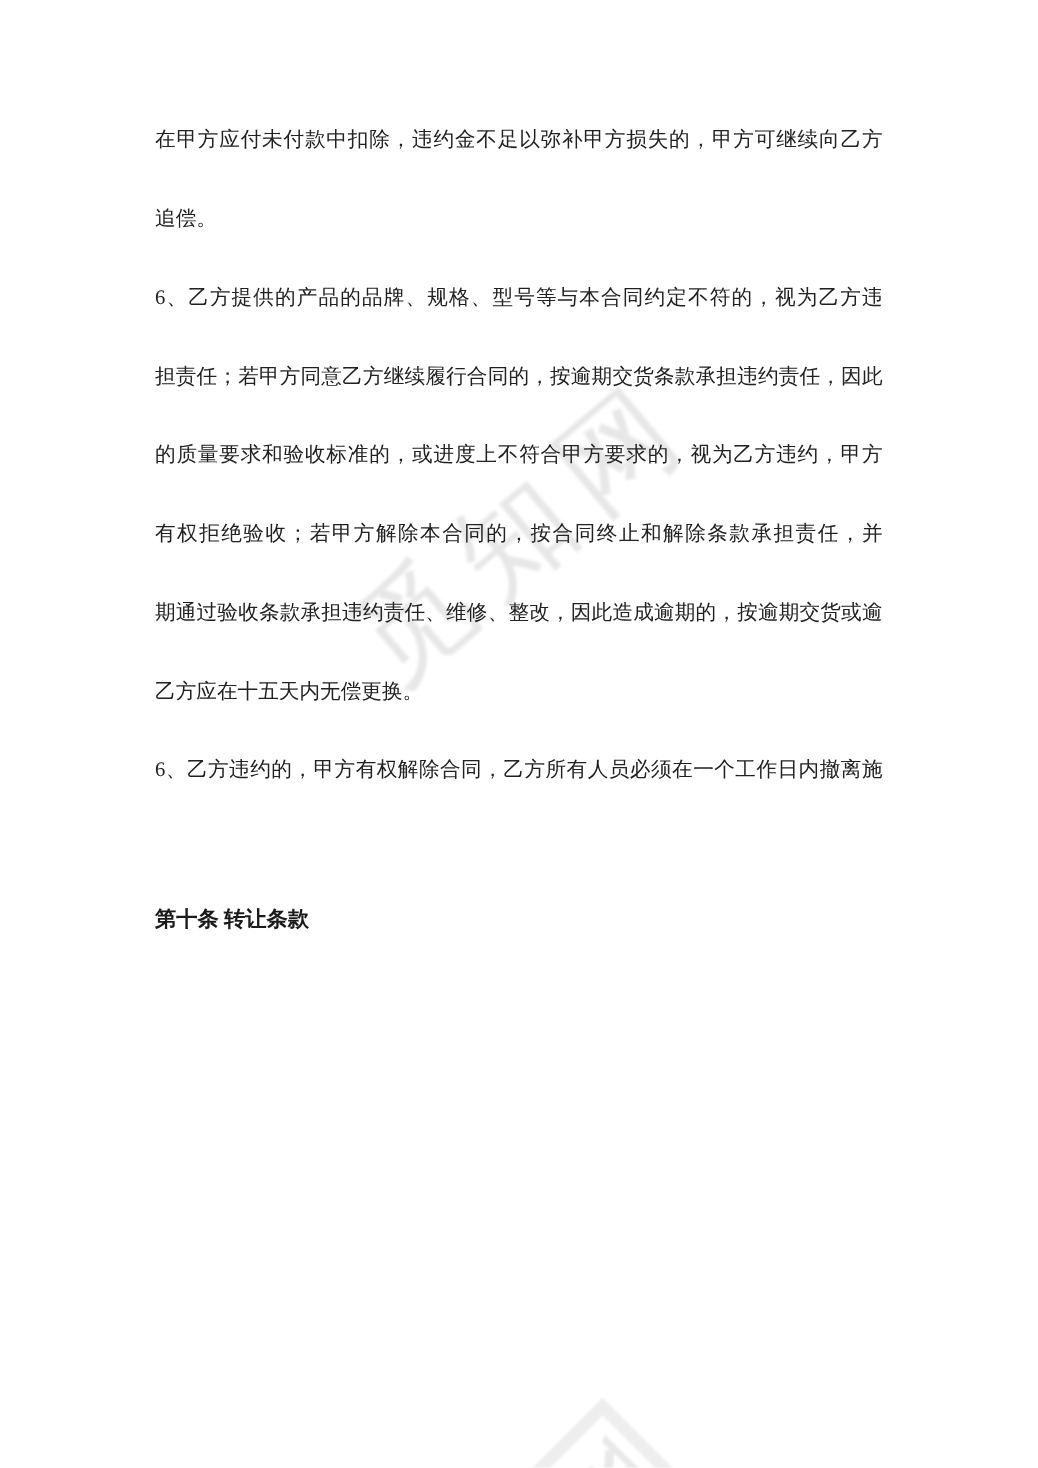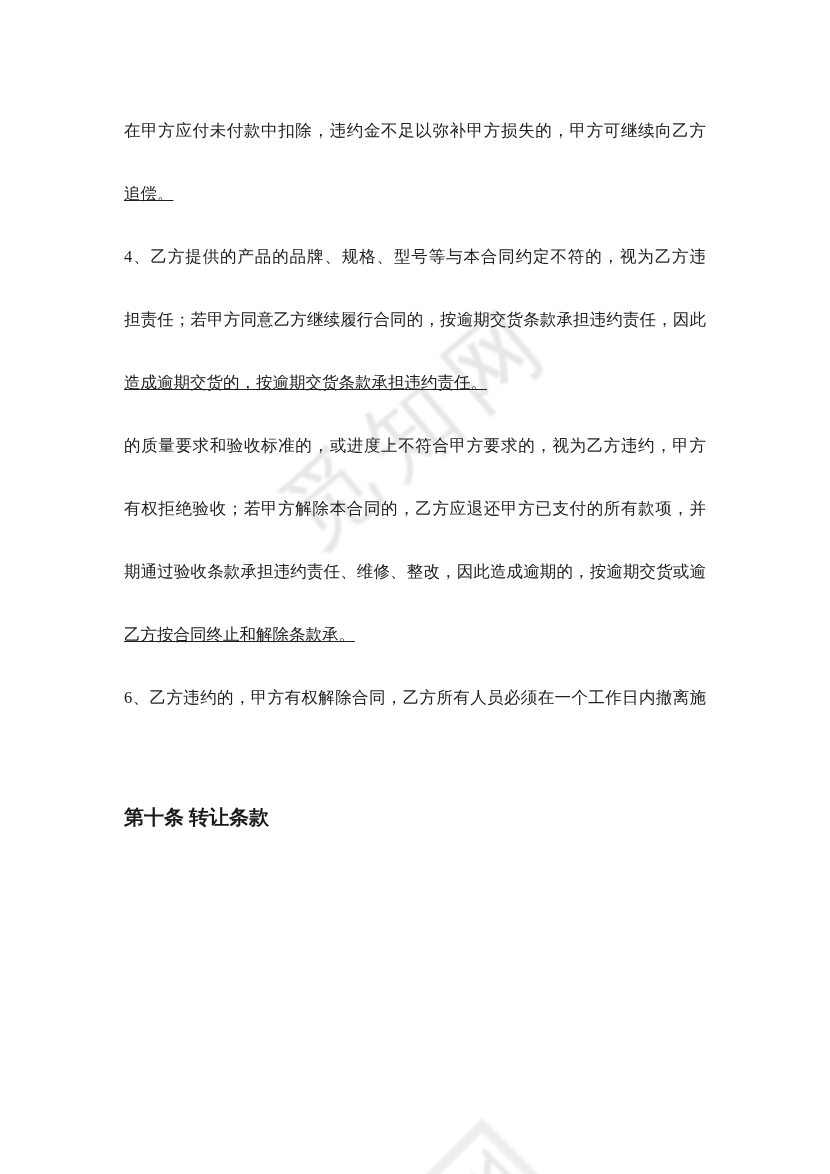--- a/index.html
+++ b/index.html
@@ -51,71 +51,69 @@
     z-index: 1;
   }
   .wm-diamond .wm-glyph {
     font-size: 92px;
     line-height: 1;
   }
   
   .doc {
     position: absolute;
     left: 124px;
-    top: 99px;
+    top: 80px;
     width: 582px;
     color: #212121;
     font-size: 16.5px;
     z-index: 2;
   }
   .line {
     height: 63px;
     line-height: 63px;
     text-align: justify;
     text-align-last: justify;
     overflow: hidden;
   }
   .line.para-end {
     text-align: right;
     text-align-last: left;
-    text-decoration: underline;
   }
   .spacer {
     height: 57px;
   }
   .heading {
     height: 63px;
     line-height: 63px;
     font-weight: bold;
-    font-size: 20px;
+    font-size: 17px;
     text-align: left;
     color: #1a1a1a;
   }
 </style>
 </head>
 <body>
 
 <div class="page">
 
   <div class="wm-center">觅知网</div>
 
   <div class="wm-diamond">
     <span class="wm-glyph">觅</span>
   </div>
 
   <div class="doc">
     <div class="line">在甲方应付未付款中扣除，违约金不足以弥补甲方损失的，甲方可继续向乙方</div>
     <div class="line para-end">追偿。</div>
-    <div class="line">4、乙方提供的产品的品牌、规格、型号等与本合同约定不符的，视为乙方违</div>
+    <div class="line">6、乙方提供的产品的品牌、规格、型号等与本合同约定不符的，视为乙方违</div>
     <div class="line">担责任；若甲方同意乙方继续履行合同的，按逾期交货条款承担违约责任，因此</div>
-    <div class="line para-end">造成逾期交货的，按逾期交货条款承担违约责任。</div>
     <div class="line">的质量要求和验收标准的，或进度上不符合甲方要求的，视为乙方违约，甲方</div>
-    <div class="line">有权拒绝验收；若甲方解除本合同的，乙方应退还甲方已支付的所有款项，并</div>
+    <div class="line">有权拒绝验收；若甲方解除本合同的，按合同终止和解除条款承担责任，并</div>
     <div class="line">期通过验收条款承担违约责任、维修、整改，因此造成逾期的，按逾期交货或逾</div>
-    <div class="line para-end">乙方按合同终止和解除条款承。</div>
+    <div class="line para-end">乙方应在十五天内无偿更换。</div>
     <div class="line">6、乙方违约的，甲方有权解除合同，乙方所有人员必须在一个工作日内撤离施</div>
 
     <div class="spacer"></div>
 
     <div class="heading">第十条 转让条款</div>
   </div>
 
 </div>
 
 </body></html>

